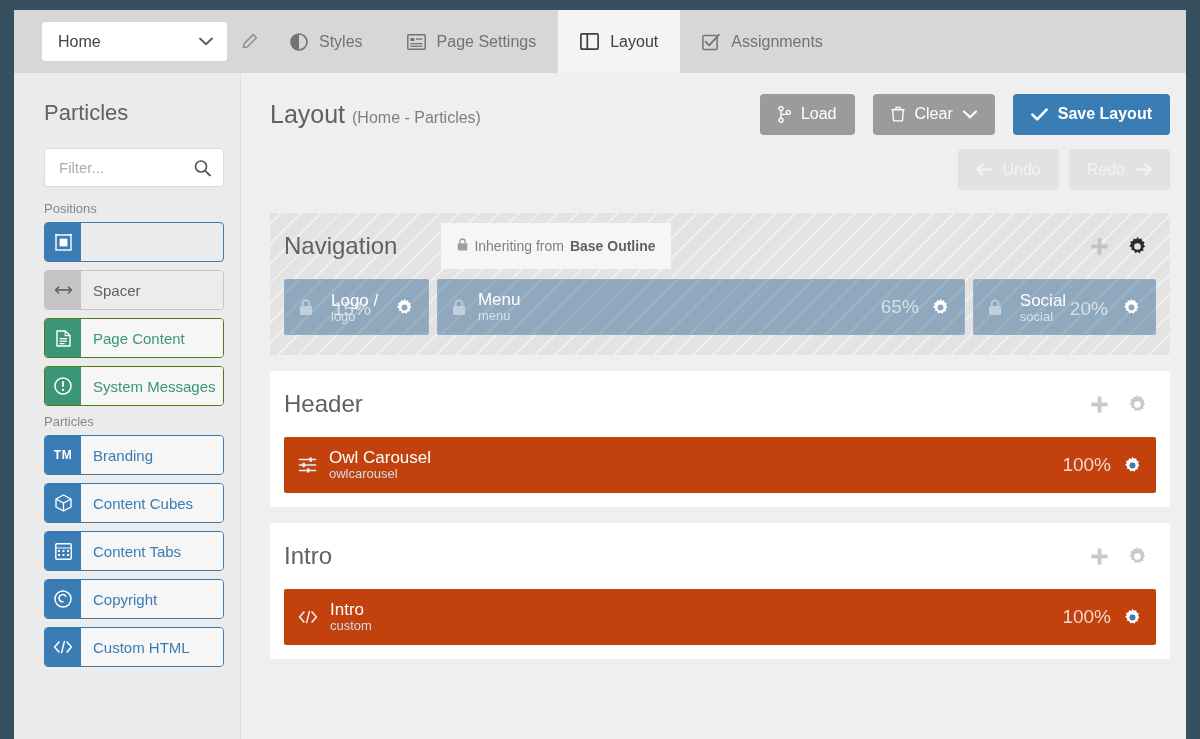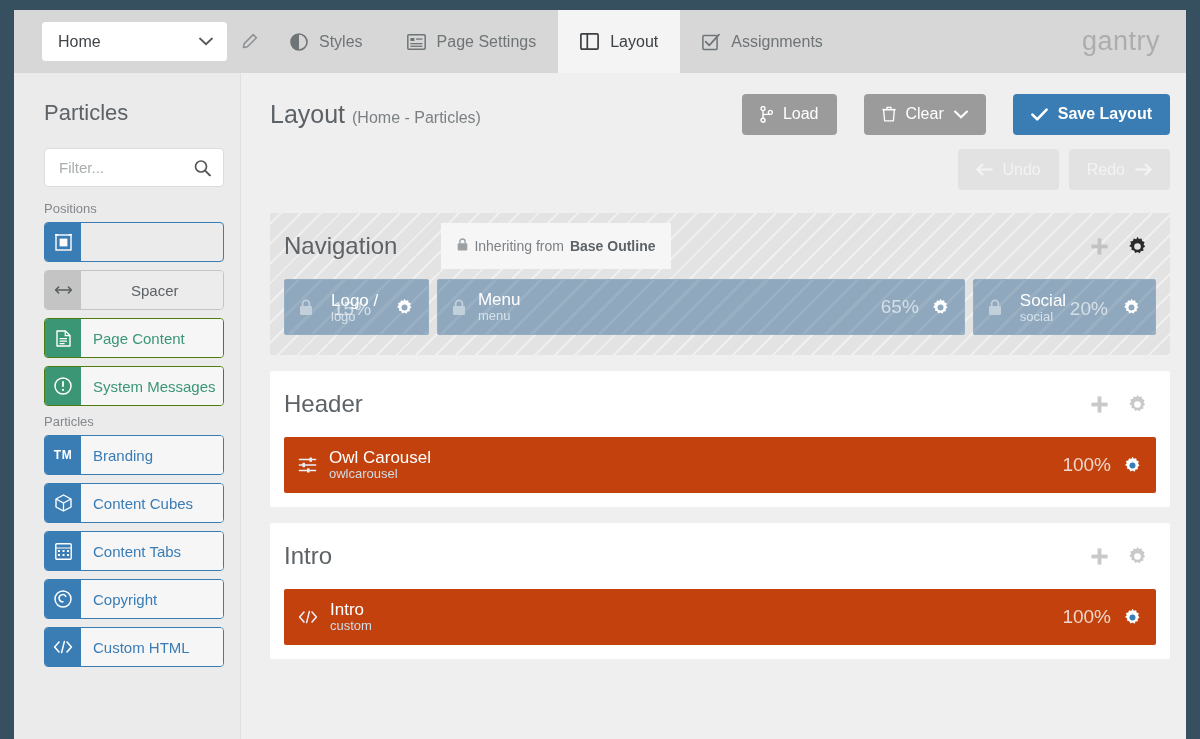--- a/index.html
+++ b/index.html
@@ -137,21 +137,21 @@
     padding-left: 12px;
     font-size: 15px;
     background: #f6f6f6;
   }
   .pitem.blue { border: 1px solid #3a7cb4; }
   .pitem.blue .ic { background: #3a7cb4; }
   .pitem.blue .lbl { color: #3a7cb4; }
   .pitem.green { border: 1px solid #4d7c0f; }
   .pitem.green .ic { background: #3b9676; }
   .pitem.green .lbl { color: #3b9676; }
-  .pitem.grey { border: 1px solid #c4c4c4; gap: 38px; }
+  .pitem.grey { border: 1px solid #c4c4c4; }
   .pitem.grey .ic { background: #c4c4c4; color:#555b5f; }
   .pitem.grey .lbl { color: #5d6266; background:#ececec; }
 
   
   .main {
     flex: 1;
     background: #efefef;
     padding: 0 16px 0 29px;
     overflow: hidden;
     position: relative;
@@ -160,21 +160,21 @@
     display: flex; align-items: center;
     padding-top: 22px;
     height: 60px;
   }
   .main-title {
     font-size: 25px; color: #5d6266;
   }
   .main-title .sub {
     font-size: 16px; color: #7b8084;
   }
-  .hbtns { margin-left: auto; display: flex; gap: 27px; padding-left: 15px; }
+  .hbtns { margin-left: auto; display: flex; gap: 18px; padding-left: 15px; }
   .btn {
     height: 41px;
     border-radius: 4px;
     display: flex; align-items: center; gap: 10px;
     padding: 0 18px;
     font-size: 16px;
     color: #fff;
     cursor: pointer;
     border: 0;
     font-family: "Liberation Sans", sans-serif;
@@ -328,23 +328,20 @@
         <span class="ticon">
           <svg width="18" height="18" viewBox="0 0 18 18">
               <rect x="0.9" y="2.4" width="14.2" height="14.2" rx="1" fill="none" stroke="#6f7477" stroke-width="1.5"></rect>
               <path d="M3.6 8.6L7.2 12.4 17 1.6" fill="none" stroke="#6f7477" stroke-width="1.7" stroke-linecap="round" stroke-linejoin="round"></path>
             </svg>
         </span>
         <span>Assignments</span>
       </div>
     </div>
 
-    <div class="brand">
-      <span style="font-size:27px;letter-spacing:0.5px;color:#adadad;font-family:'Liberation Sans',sans-serif;">gantry</span>
-    </div>
   </div>
 
   <div class="body">
 
     <div class="sidebar">
       <div class="sb-title">Particles</div>
 
       <div class="filter-box">
         <input type="text" placeholder="Filter..." style="">
         <span class="filter-ic">

